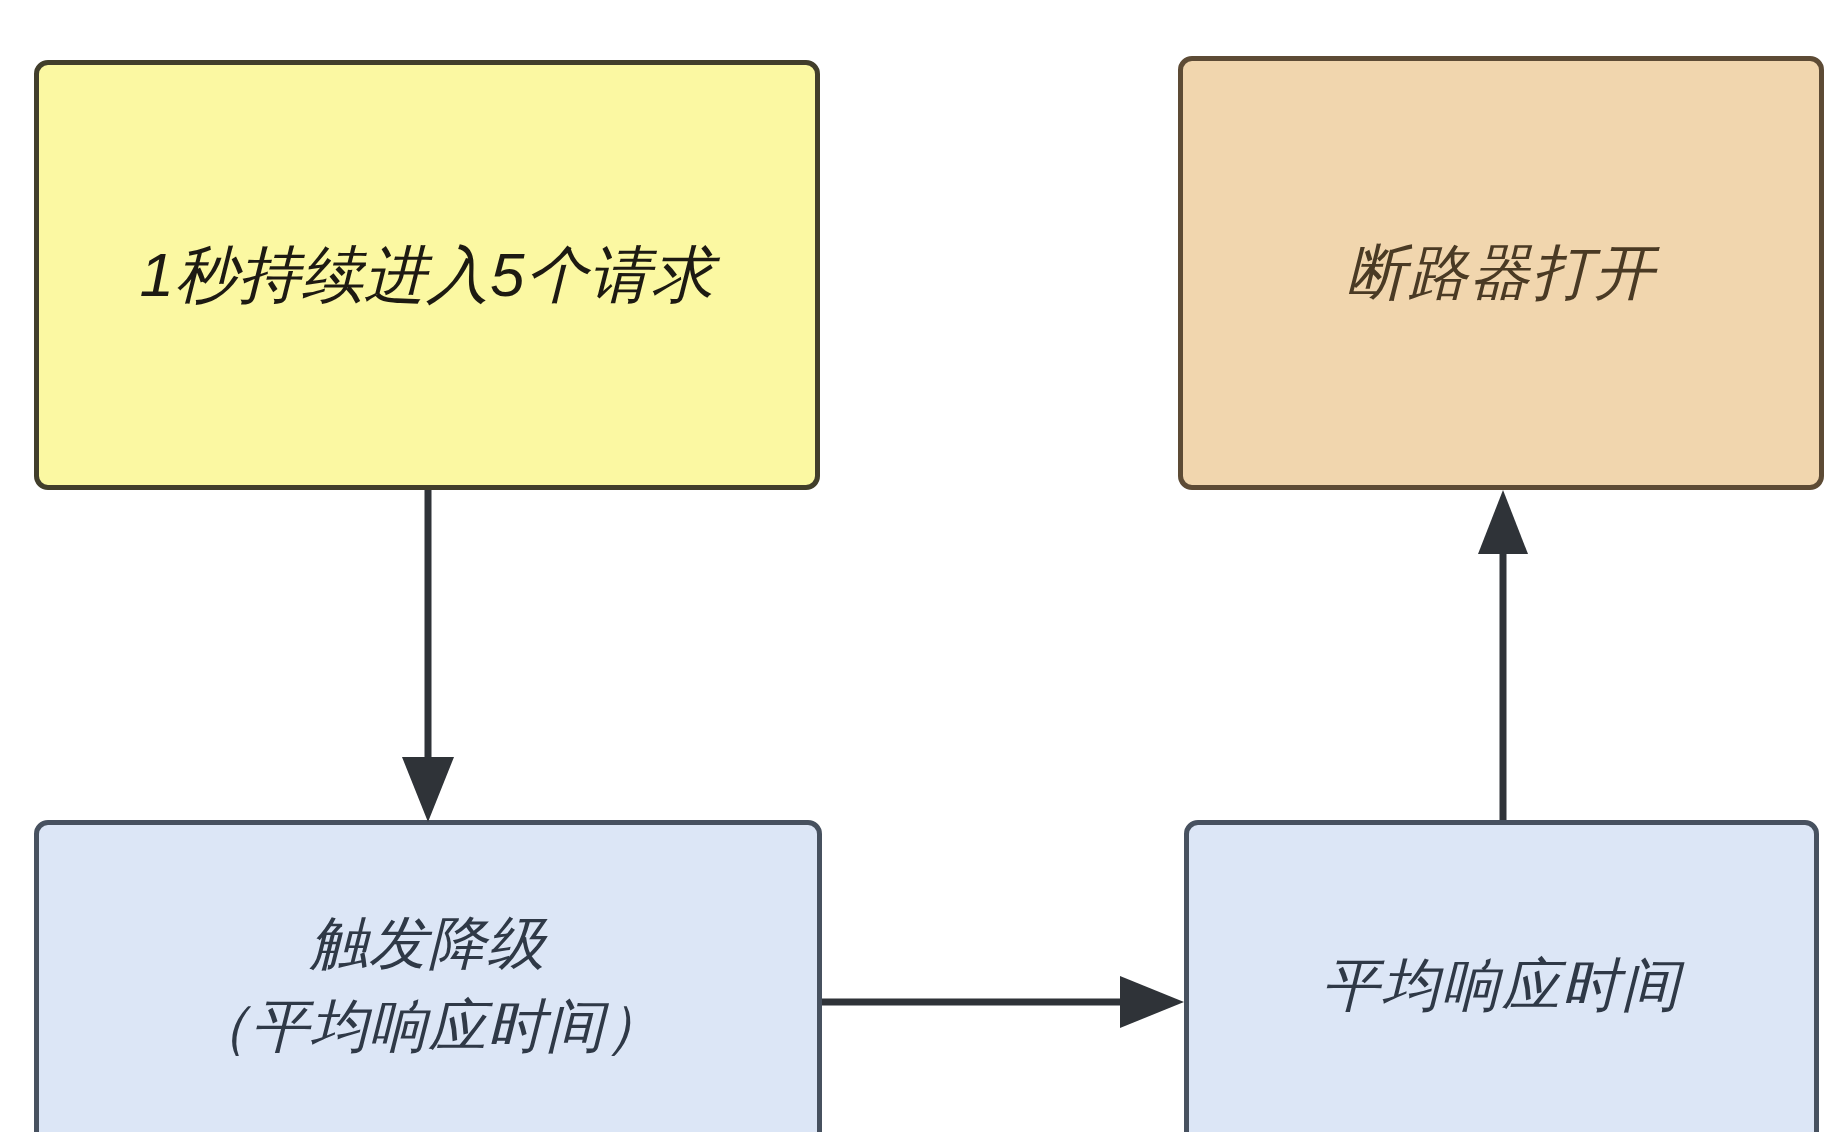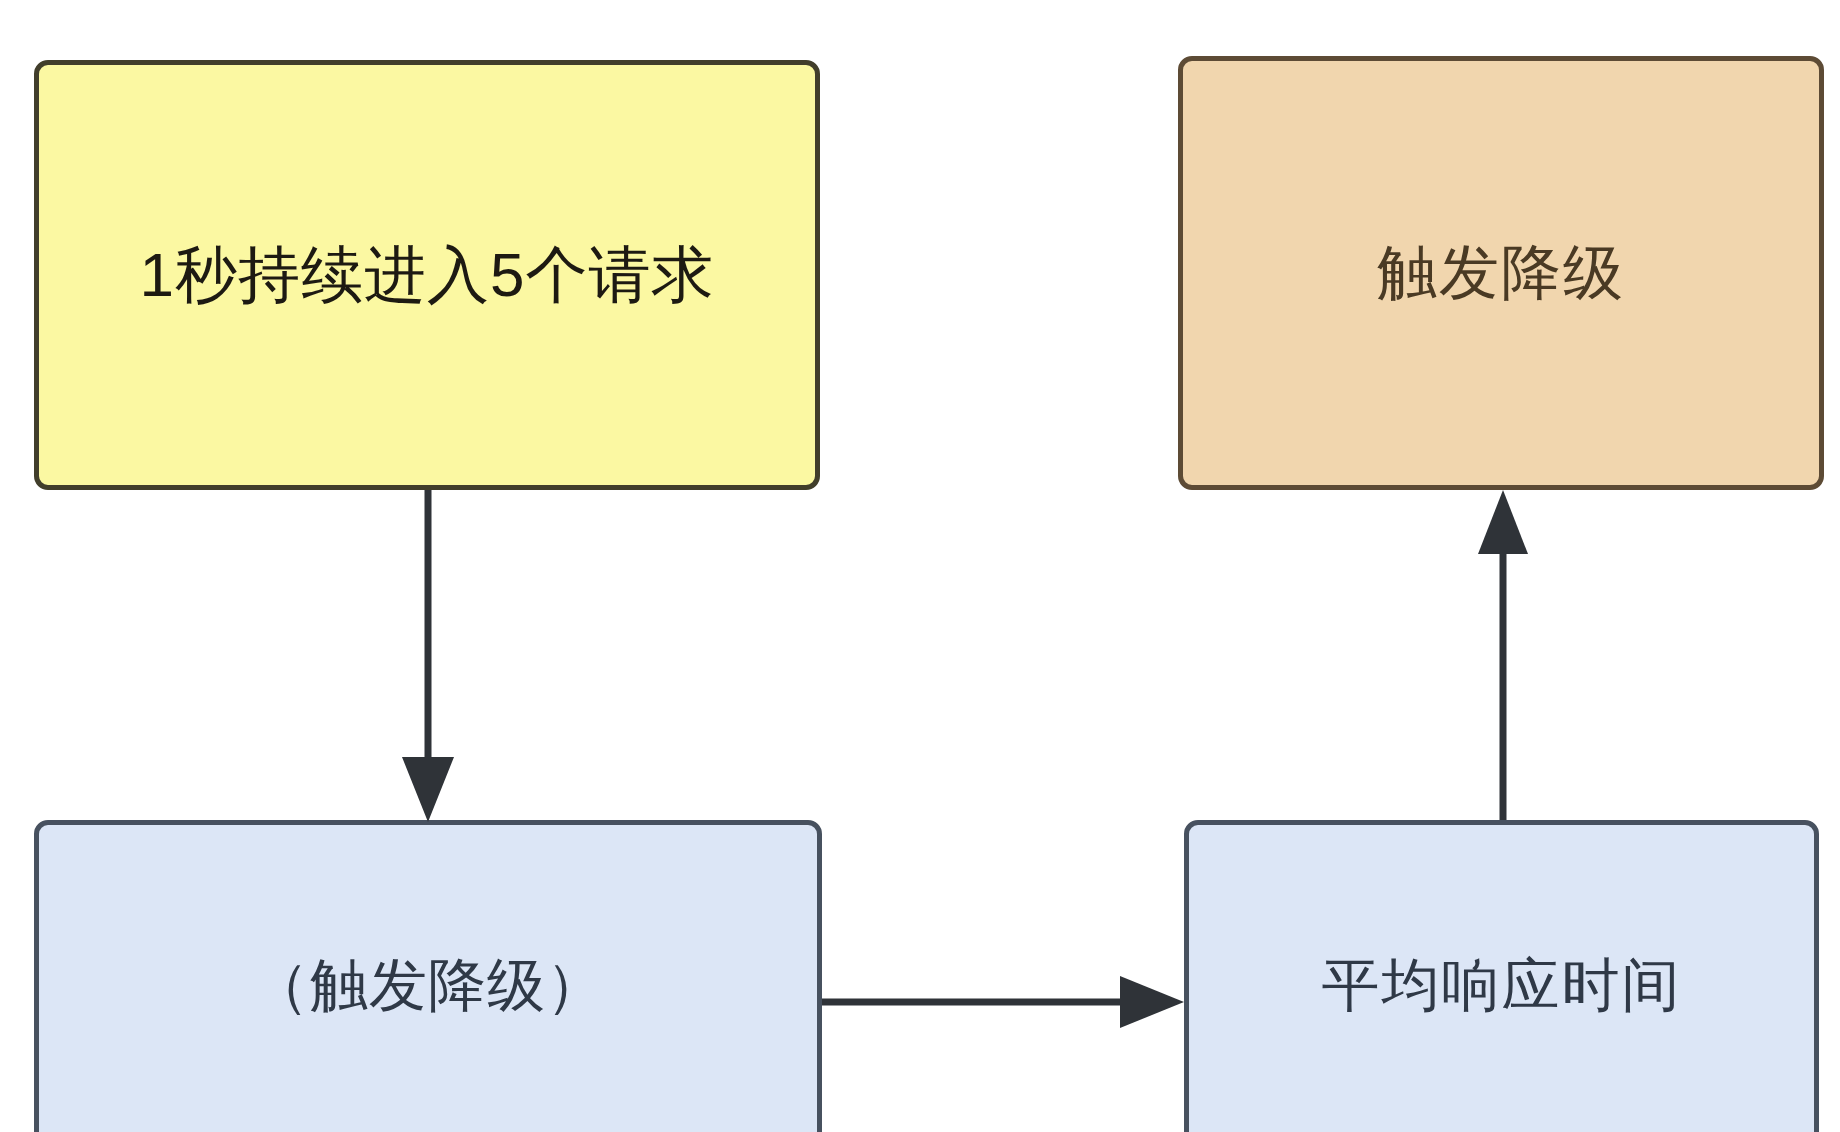--- a/index.html
+++ b/index.html
@@ -10,20 +10,21 @@
   }
   body {
     font-family: "Liberation Sans", "DejaVu Sans", sans-serif;
   }
   #diagram-canvas {
     position: relative;
     width: 1840px;
     height: 1132px;
     background: #ffffff;
     overflow: hidden;
+    font-style: italic;
   }
   .node {
     position: absolute;
     box-sizing: border-box;
     display: flex;
     flex-direction: column;
     align-items: center;
     justify-content: center;
     text-align: center;
     border-radius: 14px;
@@ -111,25 +112,26 @@
 </head>
 <body>
 
 <div id="diagram-canvas">
 
   <div class="node" id="node-condition">
     <span class="node-line">1秒持续进入5个请求</span>
   </div>
 
   <div class="node" id="node-close-degrade">
-    <span class="node-line">触发降级</span>
+    <span class="node-line">断路器打开</span>
   </div>
 
   <div class="node" id="node-trigger">
-    <span class="node-line">（触发降级）</span>
+    <span class="node-line">触发降级</span>
+    <span class="node-line">（平均响应时间）</span>
   </div>
 
   <div class="node" id="node-time-window">
     <span class="node-line">平均响应时间</span>
   </div>
 
   <svg id="connectors" viewBox="0 0 1840 1132">
 
     <g>
       <line class="edge-line" x1="428" y1="490" x2="428" y2="782"></line>

